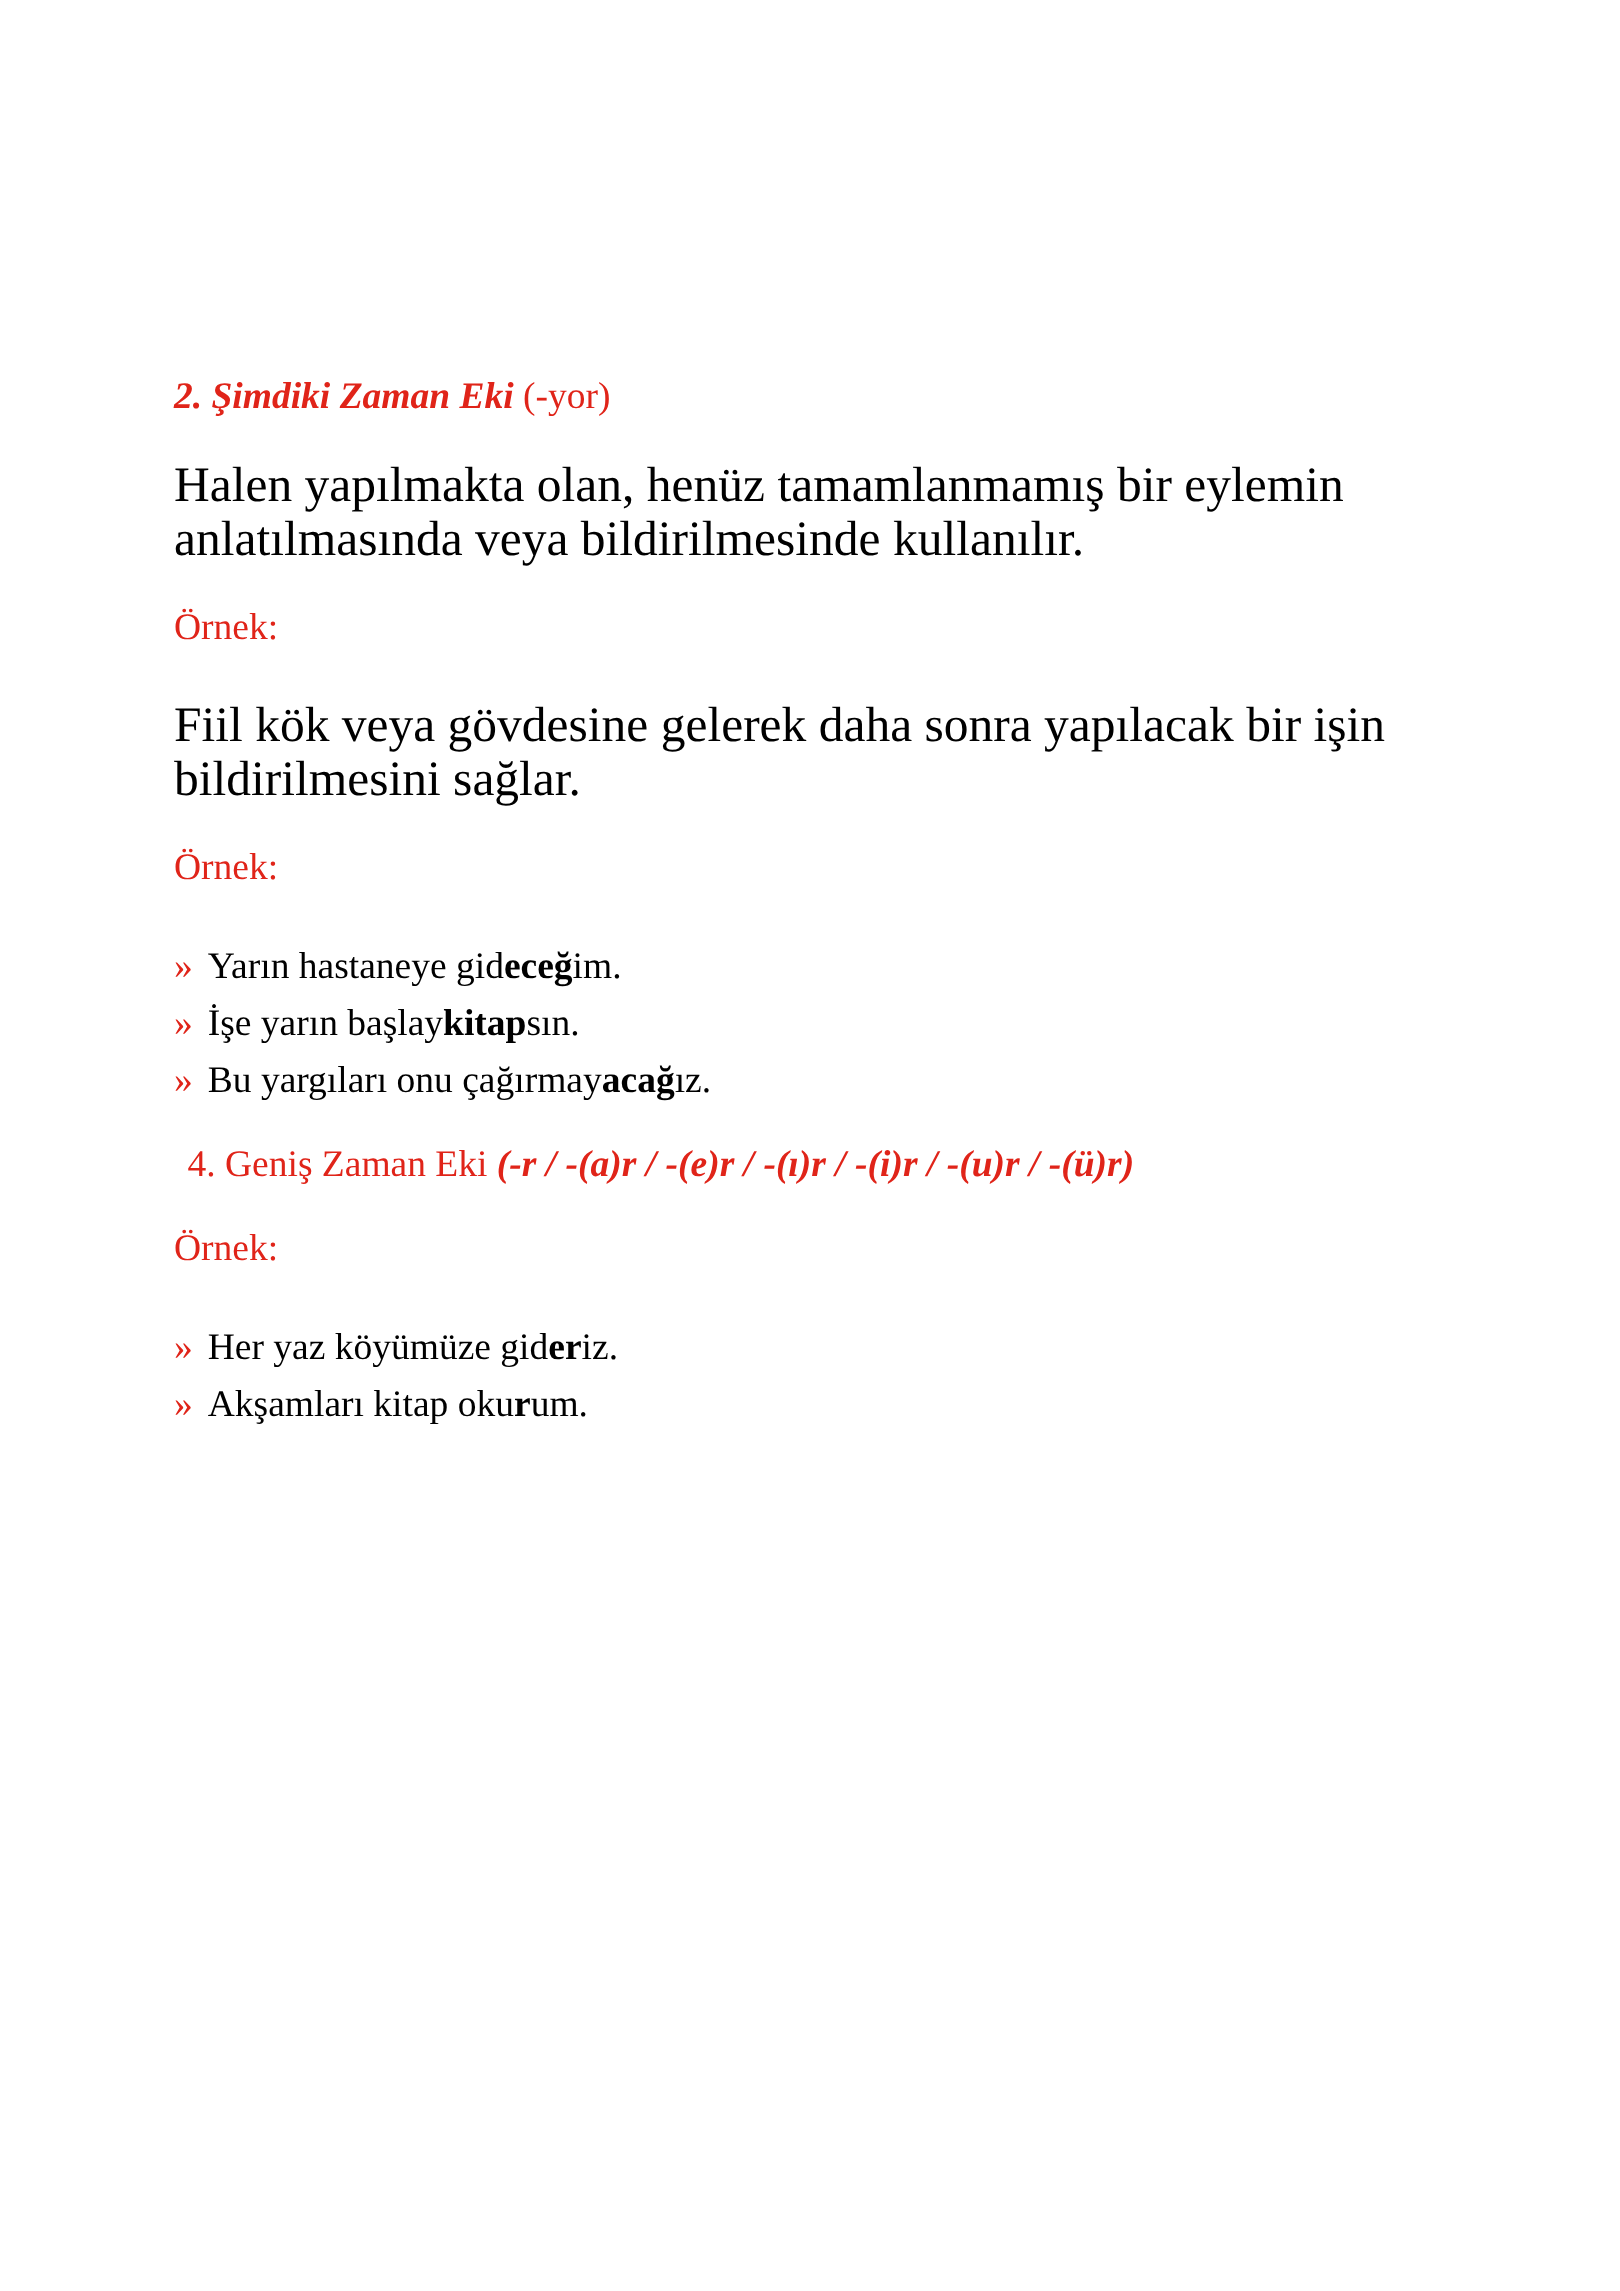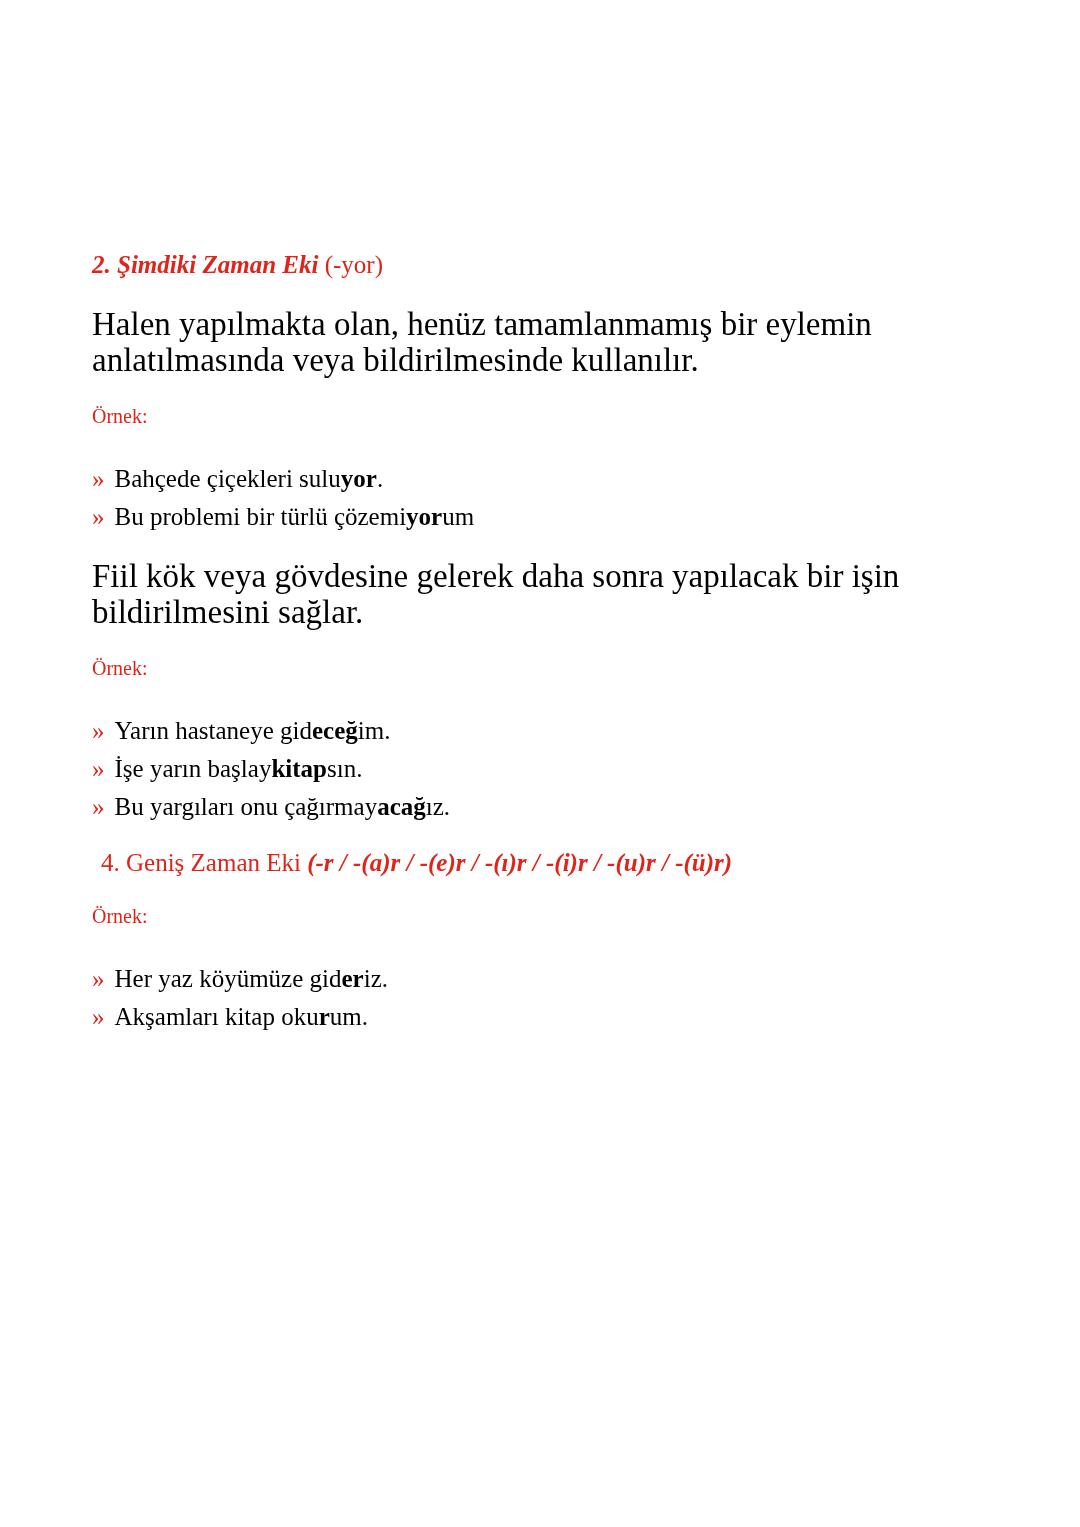--- a/index.html
+++ b/index.html
@@ -9,40 +9,40 @@
     width: 1080px;
     height: 1527px;
     background: var(--page_bg);
     font-family: "Liberation Serif", "DejaVu Serif", serif;
     color: var(--text_black);
     overflow: hidden;
   }
   .page {
     width: 1080px;
     height: 1527px;
-    padding: 250px 110px 0 92px;
+    padding: 250px 110px 0 116px;
   }
   .heading {
     font-size: 25px;
     line-height: 1.2;
     color: var(--accent_red);
     margin: 0 0 26px 0;
     font-weight: normal;
   }
   .heading.indent { padding-left: 9px; }
   .t-bi { font-weight: bold; font-style: italic; }
   .t-reg { font-weight: normal; font-style: normal; }
   .body-par {
     font-size: 33px;
     line-height: 36px;
     margin: 0 0 26px 0;
     white-space: pre-line;
   }
   .ornek {
-    font-size: 20px;
+    font-size: 25px;
     line-height: 1.2;
     color: var(--accent_red);
     margin: 0 0 32px 0;
   }
   .examples { margin: 0 0 22px 0; }
   .ex {
     font-size: 25px;
     line-height: 38px;
     margin: 0;
   }
@@ -55,24 +55,20 @@
 </head>
 <body>
 
 <div class="page">
 
   <section>
     <h2 class="heading"><span class="t-bi">2. Şimdiki Zaman Eki</span><span class="t-reg"> (-yor)</span></h2>
     <p class="body-par">Halen yapılmakta olan, henüz tamamlanmamış bir eylemin
 anlatılmasında veya bildirilmesinde kullanılır.</p>
     <p class="ornek">Örnek:</p>
-    <div class="examples">
-      <p class="ex"><span class="marker">»</span><span>Bahçede çiçekleri sulu</span><b>yor</b><span>.</span></p>
-      <p class="ex"><span class="marker">»</span><span>Bu problemi bir türlü çözemi</span><b>yor</b><span>um</span></p>
-    </div>
   </section>
 
   <section>
     <p class="body-par">Fiil kök veya gövdesine gelerek daha sonra yapılacak bir işin
 bildirilmesini sağlar.</p>
     <p class="ornek">Örnek:</p>
     <div class="examples">
       <p class="ex"><span class="marker">»</span><span>Yarın hastaneye gid</span><b>eceğ</b><span>im.</span></p>
       <p class="ex"><span class="marker">»</span><span>İşe yarın başlay</span><b>kitap</b><span>sın.</span></p>
       <p class="ex"><span class="marker">»</span><span>Bu yargıları onu çağırmay</span><b>acağ</b><span>ız.</span></p>

